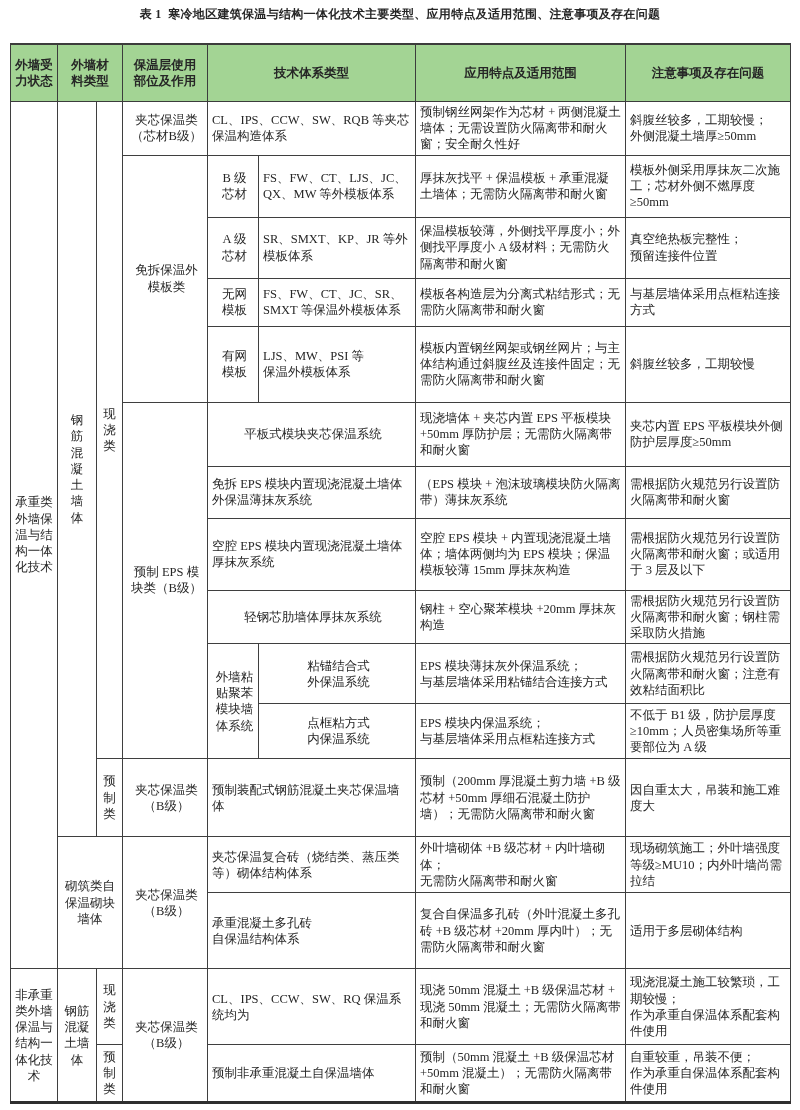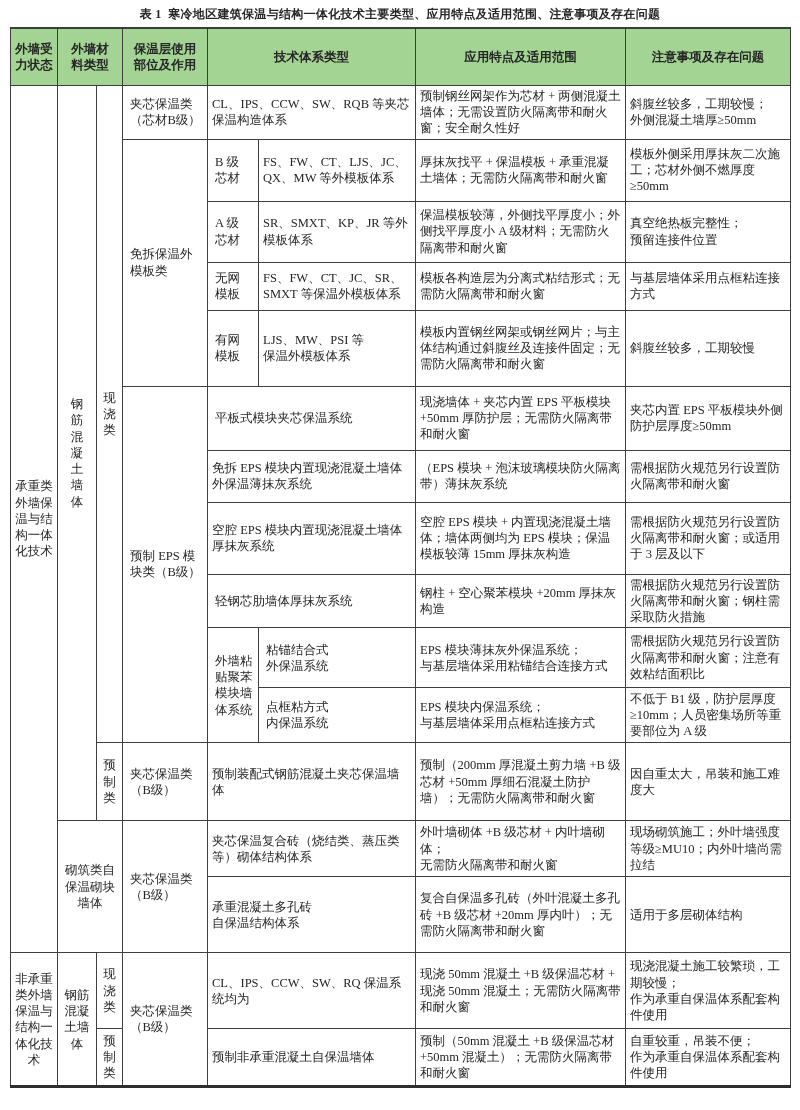--- a/index.html
+++ b/index.html
@@ -7,23 +7,23 @@
        font-family:"Liberation Serif","DejaVu Serif",serif;color:#262626;}
   .title{white-space:pre;text-align:center;font-weight:bold;font-size:12px;
          padding:6px 0 4px 0;letter-spacing:0.3px;
          font-family:"Liberation Serif","DejaVu Serif",serif;}
   table{border-collapse:collapse;table-layout:fixed;width:780px;margin-left:10px;}
   td,th{border:1px solid #3f3f3f;vertical-align:middle;
         font-size:12.5px;line-height:1.3;padding:2px 4px;
         white-space:pre-line;overflow:hidden;}
   thead th{background:#a3d494;font-weight:bold;text-align:center;
            font-size:12.5px;padding:2px 2px;border:1px solid #3c3c3c;}
-  table{border-top:2px solid #3c3c3c;border-bottom:3px solid #2e2e2e;}
+  table{border-top:2px solid #3c3c3c;border-bottom:3px solid #2e2e2e;margin-top:16px;}
   td{text-align:left;}
-  .tc{text-align:left;padding-left:7px;}
+  .tc{text-align:center;padding-left:7px;}
   .vlab{text-align:center;padding:2px 1px;}
 </style>
 </head>
 <body>
 
 <div class="title">表 1  寒冷地区建筑保温与结构一体化技术主要类型、应用特点及适用范围、注意事项及存在问题</div>
 
 <table>
   <colgroup>
     <col style="width:47px">

